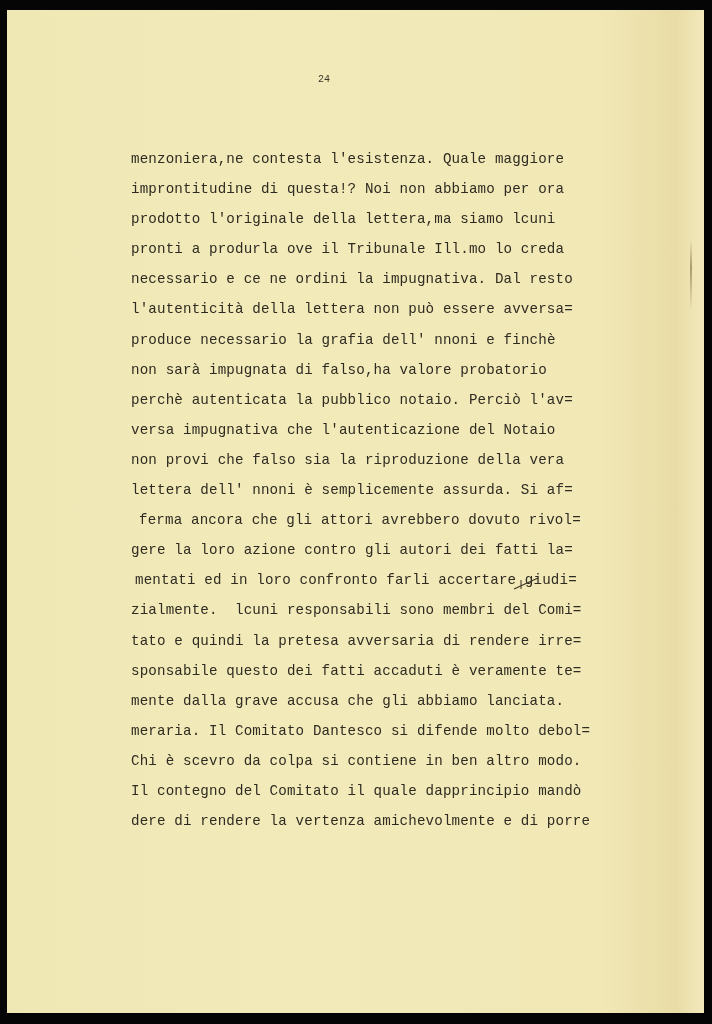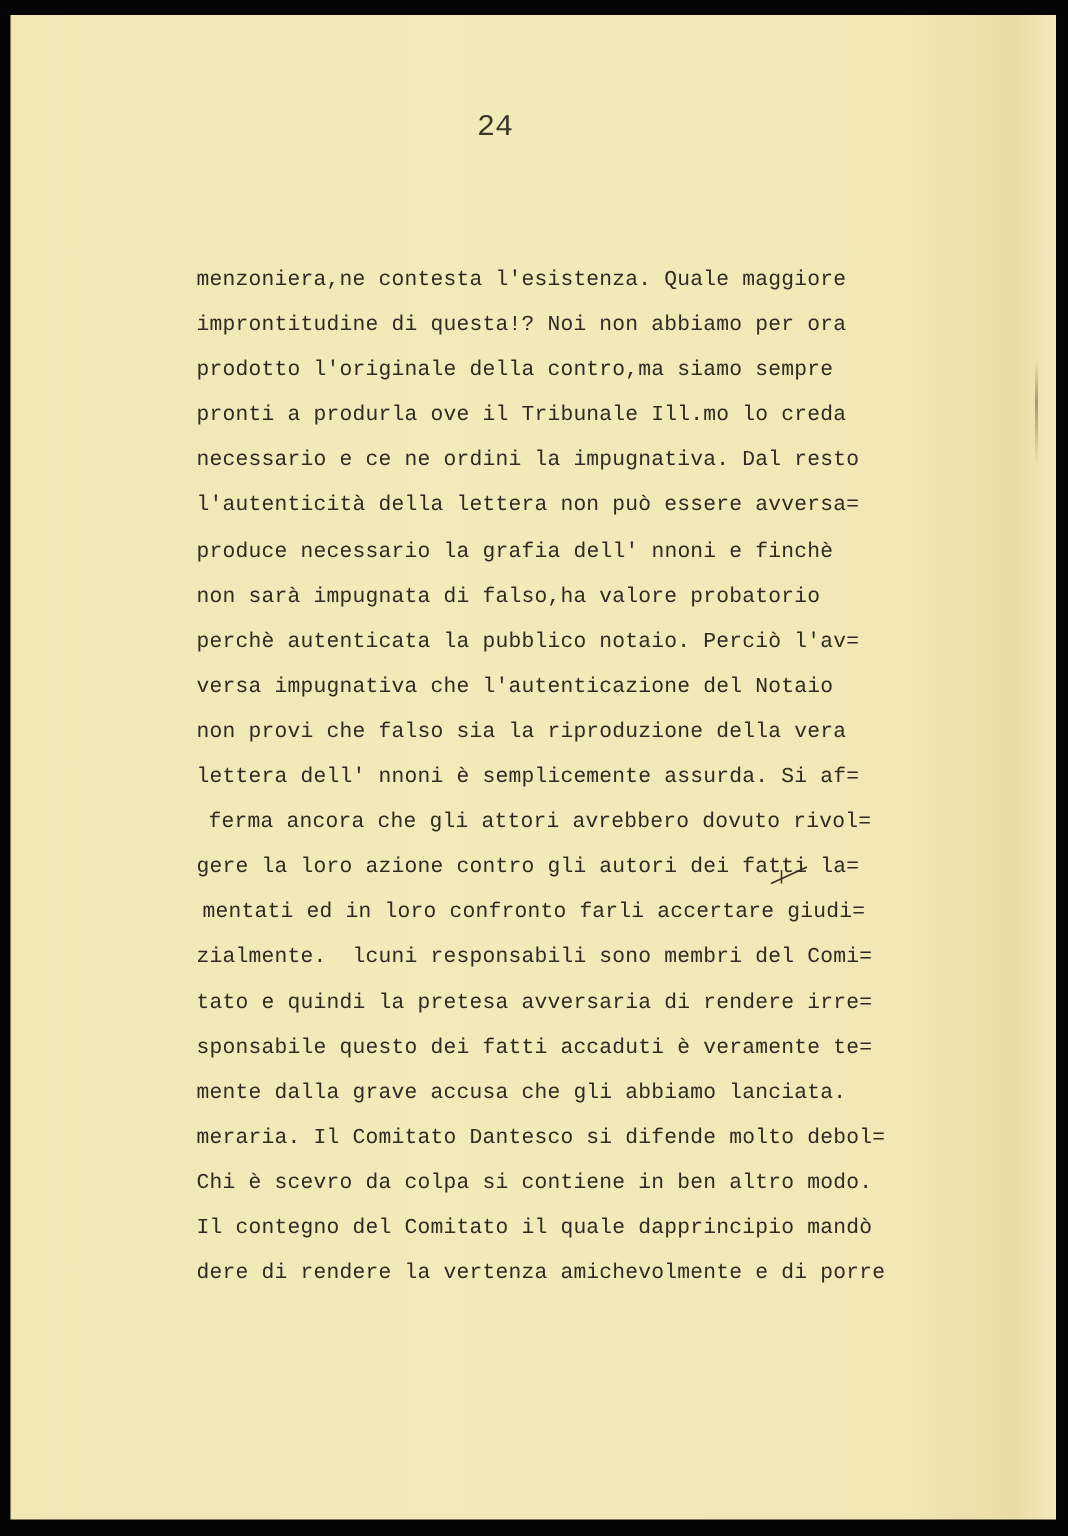--- a/index.html
+++ b/index.html
@@ -29,34 +29,33 @@
       top: 230px;
       width: 2px;
       height: 70px;
       background: linear-gradient(180deg, rgba(120,100,60,0) 0%, rgba(110,95,55,0.55) 40%, rgba(120,100,60,0) 100%);
     }
     .page-number {
       position: absolute;
       left: 311px;
       top: 64px;
       font-family: "Liberation Mono", monospace;
-      font-size: 20px;
+      font-size: 10px;
       color: #3a362a;
     }
     .body-text {
       position: absolute;
       left: 124px;
       top: 134px;
       width: 520px;
       font-family: "Liberation Mono", monospace;
       font-size: 14.2px;
       line-height: 30.1px;
       color: #2f2b22;
       letter-spacing: 0.15px;
-      margin-top: 28px;
     }
     .line {
       display: block;
       white-space: pre;
       height: 30.1px;
     }
     .line.indent { padding-left: 8px; }
     .line.indent-sm { padding-left: 4px; }
     .ul {
       text-decoration-color: #4a4434;
@@ -72,21 +71,21 @@
   </style>
 </head>
 <body>
 
 <div class="page">
   <div class="page-number">24</div>
 
   <div class="body-text">
     <span class="line">menzoniera,ne contesta l'esistenza. Quale maggiore</span>
     <span class="line">improntitudine di questa!? Noi non abbiamo per ora</span>
-    <span class="line">prodotto l'originale della contro,ma siamo sempre</span>
+    <span class="line">prodotto l'originale della lettera,ma siamo lcuni</span>
     <span class="line">pronti a produrla ove il Tribunale Ill.mo lo creda</span>
     <span class="line">necessario e ce ne ordini la impugnativa. Dal resto</span>
     <span class="line">l'autenticità della lettera non può essere avversa=</span>
     <span class="line"><span>produce necessario </span><span class="ul">la grafia</span><span> dell' nnoni e finchè</span></span>
     <span class="line">non sarà impugnata di falso,ha valore probatorio</span>
     <span class="line">perchè autenticata la pubblico notaio. Perciò l'av=</span>
     <span class="line">versa impugnativa che l'autenticazione del Notaio</span>
     <span class="line">non provi che falso sia la riproduzione della vera</span>
     <span class="line">lettera dell' nnoni è semplicemente assurda. Si af=</span>
     <span class="line indent">ferma ancora che gli attori avrebbero dovuto rivol=</span>

